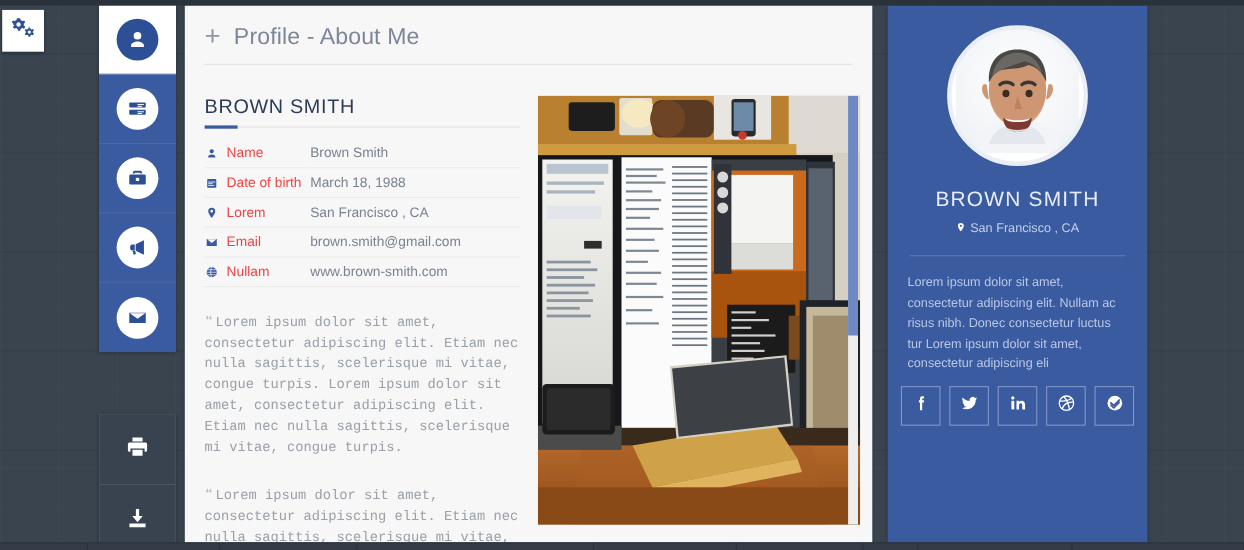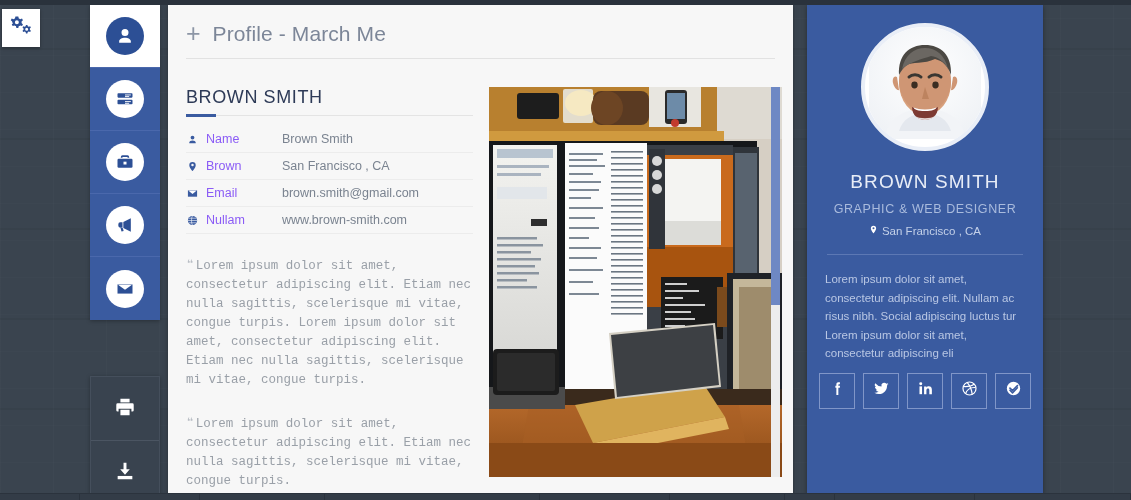--- a/index.html
+++ b/index.html
@@ -181,21 +181,21 @@
   }
   .info-table {
     margin-top: 10px;
     width: 100%;
     border-collapse: collapse;
   }
   .info-table tr { border-bottom: 1px solid #ececec; }
   .info-table td {
     padding: 6px 0;
     font-size: 12.5px;
-    color: #8b5cf6;
+    color: #ef4444;
     vertical-align: middle;
   }
   .info-table td.lbl { width: 92px; white-space: nowrap; }
   .info-table td.val { color: #7a8390; padding-left: 4px; }
   .lbl-inner { display: flex; align-items: center; gap: 7px; }
   .lbl-icon { width: 13px; display: inline-flex; justify-content: center; }
   .lbl-icon svg { fill: #3a5ba0; }
 
   .quote-p {
     font-size: 12.5px;
@@ -404,21 +404,21 @@
           <path d="M4 17.4h16V21H4z"></path>
         </svg>
       </span>
     </div>
   </div>
 </div>
 
 <div class="main-panel">
   <div class="panel-header">
     <span class="plus-icon">+</span>
-    <span class="panel-title">Profile - March Me</span>
+    <span class="panel-title">Profile - About Me</span>
   </div>
 
   <div class="panel-body">
     <div class="left-col">
       <div class="person-name">BROWN SMITH</div>
       <div class="name-underline"></div>
 
       <table class="info-table">
         <tbody>
             <tr>
@@ -432,24 +432,40 @@
               <span>Name</span>
             </span>
           </td>
           <td class="val">Brown Smith</td>
         </tr>
         <tr>
           <td class="lbl">
             <span class="lbl-inner">
               <span class="lbl-icon">
                 <svg width="11" height="11" viewBox="0 0 24 24">
+                      <rect x="3" y="4" width="18" height="17" rx="1.5"></rect>
+                      <rect x="5" y="9" width="14" height="1.6" fill="#fff"></rect>
+                      <rect x="5" y="12.4" width="9" height="1.6" fill="#fff"></rect>
+                      <rect x="5" y="15.8" width="12" height="1.6" fill="#fff"></rect>
+                    </svg>
+              </span>
+              <span>Date of birth</span>
+            </span>
+          </td>
+          <td class="val">March 18, 1988</td>
+        </tr>
+        <tr>
+          <td class="lbl">
+            <span class="lbl-inner">
+              <span class="lbl-icon">
+                <svg width="11" height="11" viewBox="0 0 24 24">
                       <path d="M12 2a7 7 0 00-7 7c0 5 7 13 7 13s7-8 7-13a7 7 0 00-7-7zm0 9.4A2.6 2.6 0 1112 6a2.6 2.6 0 010 5.4z"></path>
                     </svg>
               </span>
-              <span>Brown</span>
+              <span>Lorem</span>
             </span>
           </td>
           <td class="val">San Francisco , CA</td>
         </tr>
         <tr>
           <td class="lbl">
             <span class="lbl-inner">
               <span class="lbl-icon">
                 <svg width="11" height="11" viewBox="0 0 24 24">
                       <path d="M2 5h20v14H2z"></path>
@@ -648,33 +664,32 @@
       <ellipse cx="45.5" cy="58" rx="3.2" ry="3.4" fill="#3a2d22"></ellipse>
       <ellipse cx="66.5" cy="58" rx="3.2" ry="3.4" fill="#3a2d22"></ellipse>
       <path d="M56 60l-3 12h7z" fill="#bd835f"></path>
       <path d="M43 80c6 4 20 4 26 0 0 8-6 13-13 13s-13-5-13-13z" fill="#7d3a33"></path>
       <path d="M44.5 80.5c6 2.5 17 2.5 23 0-1 2-4 3.5-11.5 3.5S45.5 82.5 44.5 80.5z" fill="#ffffff"></path>
       <path d="M46 89c4 3 16 3 20 0-3 3-7 4-10 4s-7-1-10-4z" fill="#ffffff" opacity="0.8"></path>
     </svg>
   </div>
 
   <div class="card-name">BROWN SMITH</div>
-  <div class="card-role">GRAPHIC &amp; WEB DESIGNER</div>
   <div class="card-loc">
     <span>
       <svg width="9" height="11" viewBox="0 0 24 24">
           <path d="M12 2a7 7 0 00-7 7c0 5 7 13 7 13s7-8 7-13a7 7 0 00-7-7zm0 9.4A2.6 2.6 0 1112 6a2.6 2.6 0 010 5.4z"></path>
         </svg>
     </span>
     <span>San Francisco , CA</span>
   </div>
 
   <div class="card-divider"></div>
 
-  <div class="card-bio">Lorem ipsum dolor sit amet, consectetur adipiscing elit. Nullam ac risus nibh. Social adipiscing luctus tur Lorem ipsum dolor sit amet, consectetur adipiscing eli</div>
+  <div class="card-bio">Lorem ipsum dolor sit amet, consectetur adipiscing elit. Nullam ac risus nibh. Donec consectetur luctus tur Lorem ipsum dolor sit amet, consectetur adipiscing eli</div>
 
   <div class="social-row">
     <div class="social-btn">
       <span>
         <svg width="17" height="17" viewBox="0 0 24 24">
             <path d="M15.5 8.2h-2.3v-1.5c0-.6.4-.8.7-.8h1.5V3.1l-2.1-.01c-2.4 0-2.9 1.8-2.9 2.9v2.2H9v2.9h1.4V21h2.8v-9.9h2.1z"></path>
           </svg>
       </span>
     </div>
     <div class="social-btn">

